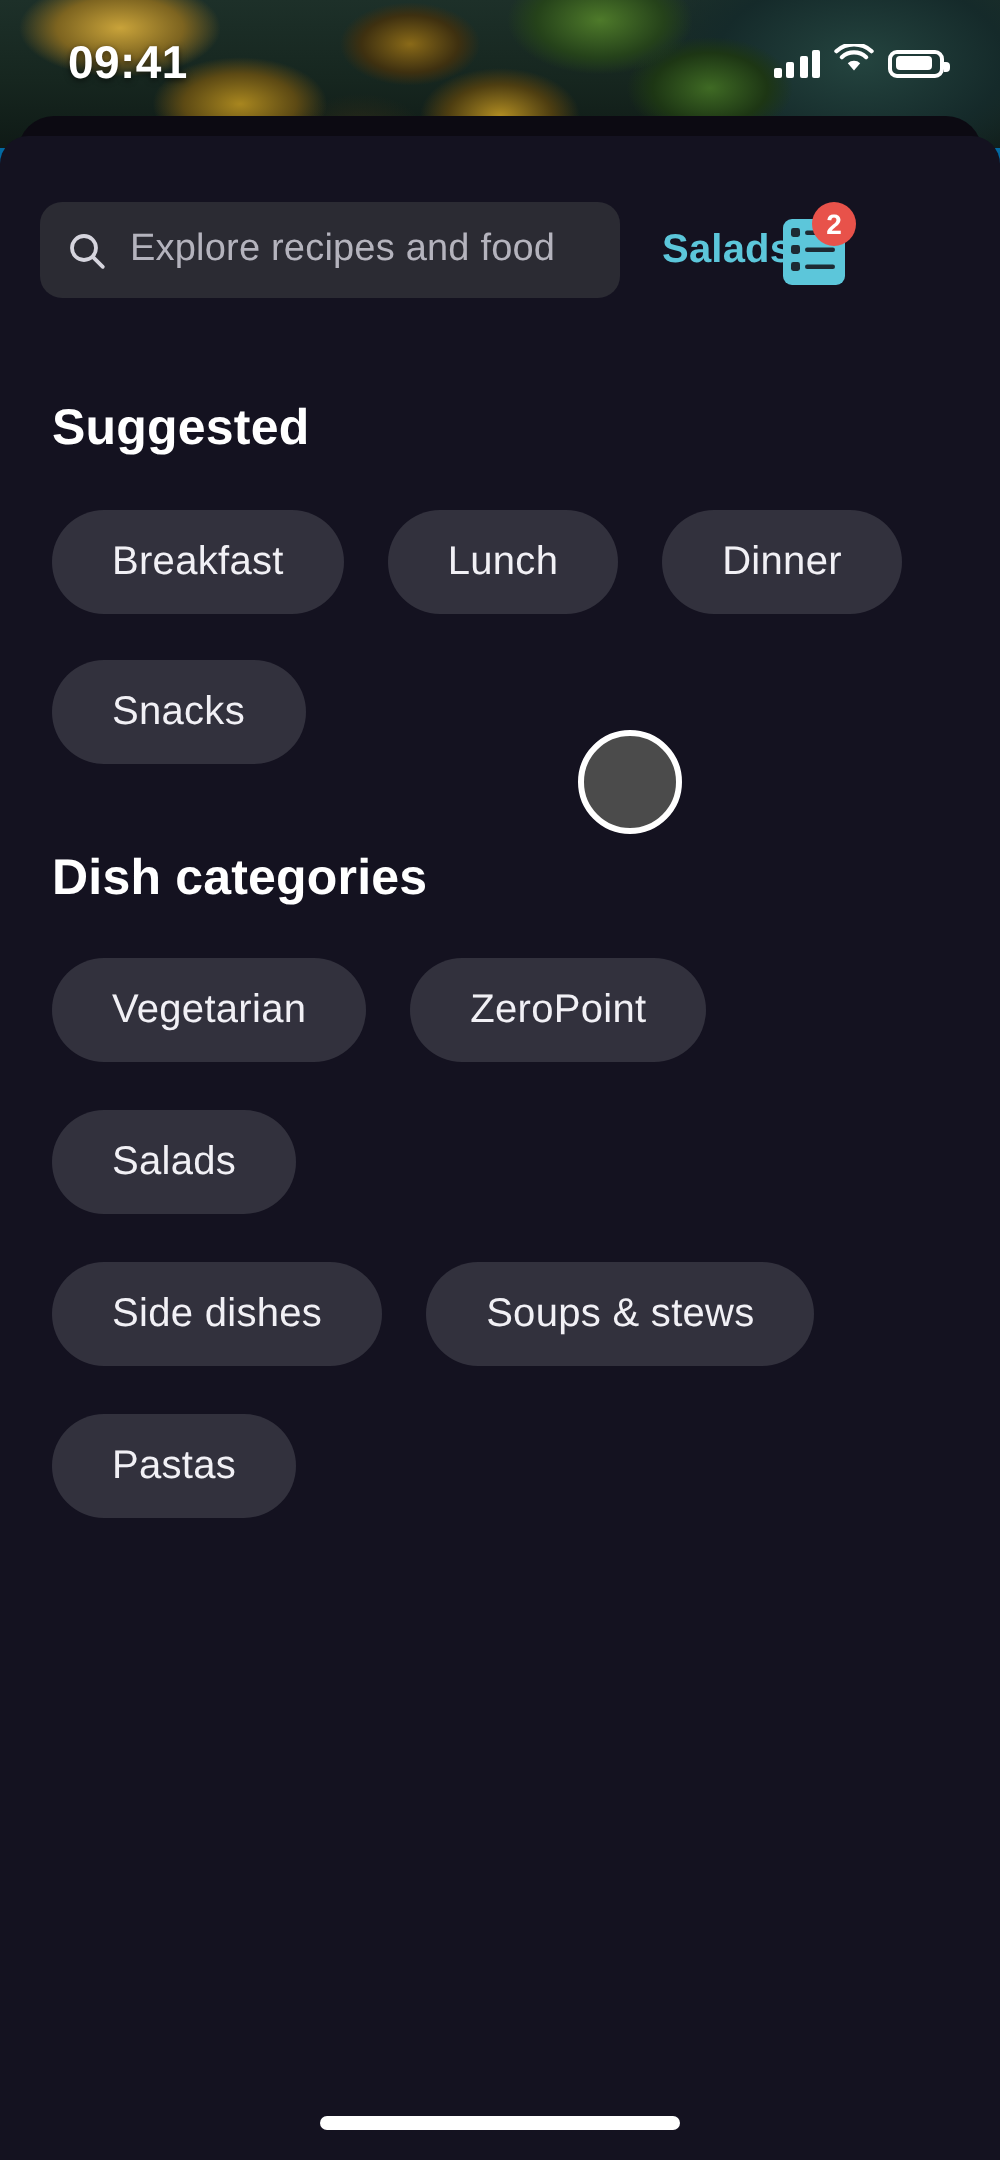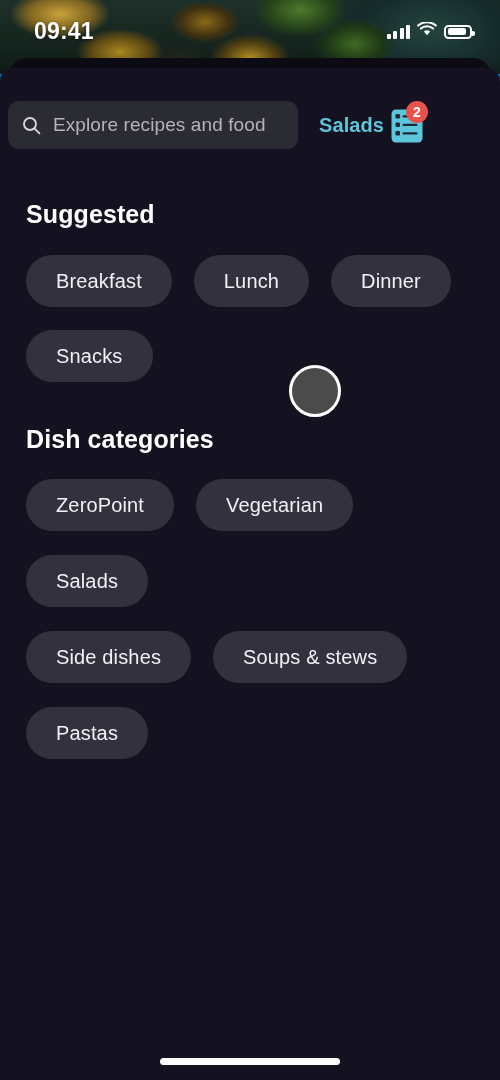--- a/index.html
+++ b/index.html
@@ -73,21 +73,21 @@
   .sheet{
     position:absolute; left:0; top:68px; width:500px; height:1012px;
     background:#141220;
     border-radius:14px 14px 0 0;
     z-index:5;
   }
 
   
   .search-row{
     position:absolute; left:0; top:31px; width:448px; height:52px;
-    display:flex; align-items:center; padding:0 24px 0 8px; gap:0;
+    display:flex; align-items:center; padding:0 24px 0 20px; gap:0;
   }
   .search-field{
     width:290px; height:48px;
     background:#2b2b33;
     border-radius:11px;
     display:flex; align-items:center; gap:12px;
     padding:0 14px;
   }
   .search-ico{ width:19px; height:19px; flex:0 0 auto; display:block; }
   .search-ph{
@@ -225,22 +225,22 @@
       <button class="chip">Lunch</button>
       <button class="chip">Dinner</button>
     </div>
     <div class="chiprow" id="sg-row-1">
       <button class="chip">Snacks</button>
     </div>
 
     <div class="section-title" id="dish-title">Dish categories</div>
 
     <div class="chiprow" id="dc-row-0">
+      <button class="chip">Vegetarian</button>
       <button class="chip">ZeroPoint</button>
-      <button class="chip">Vegetarian</button>
     </div>
     <div class="chiprow" id="dc-row-1">
       <button class="chip">Salads</button>
     </div>
     <div class="chiprow" id="dc-row-2">
       <button class="chip">Side dishes</button>
       <button class="chip">Soups &amp; stews</button>
     </div>
     <div class="chiprow" id="dc-row-3">
       <button class="chip">Pastas</button>

